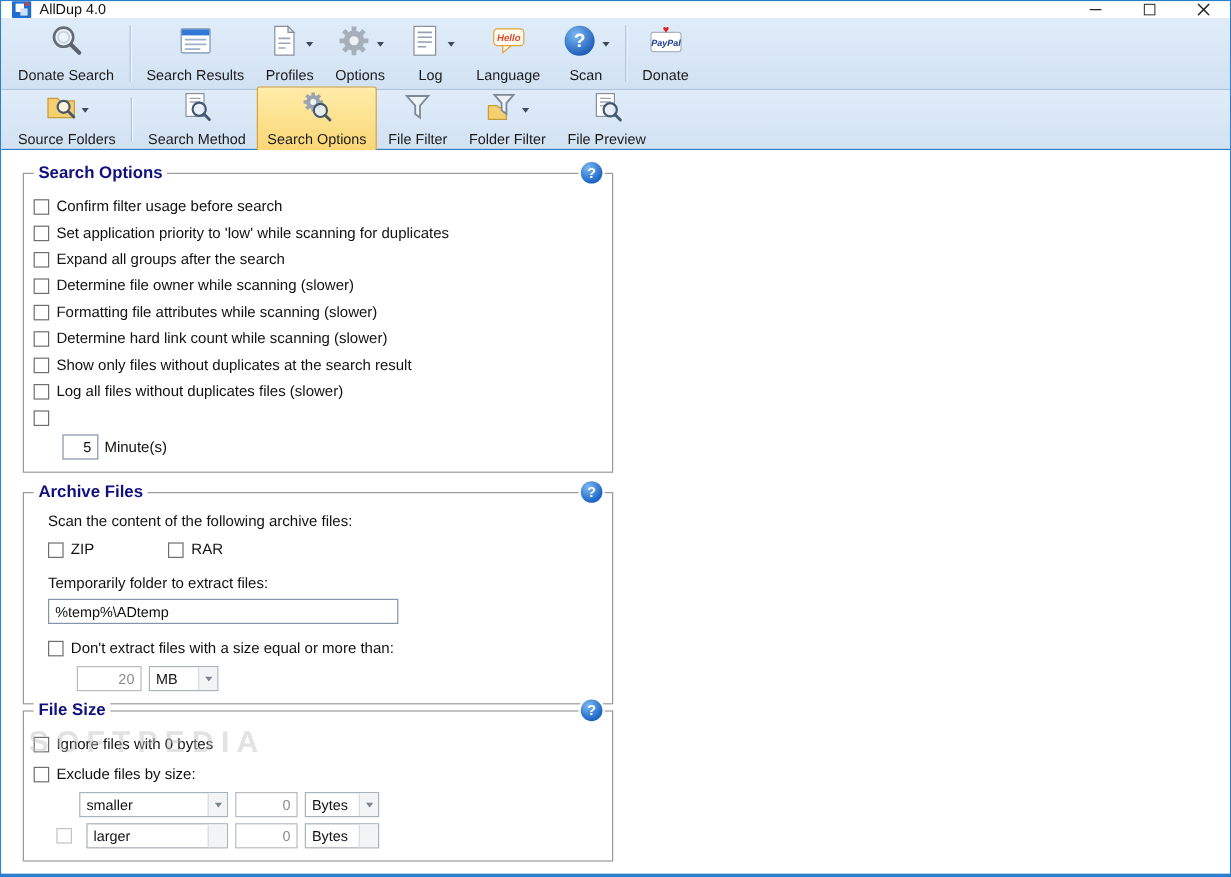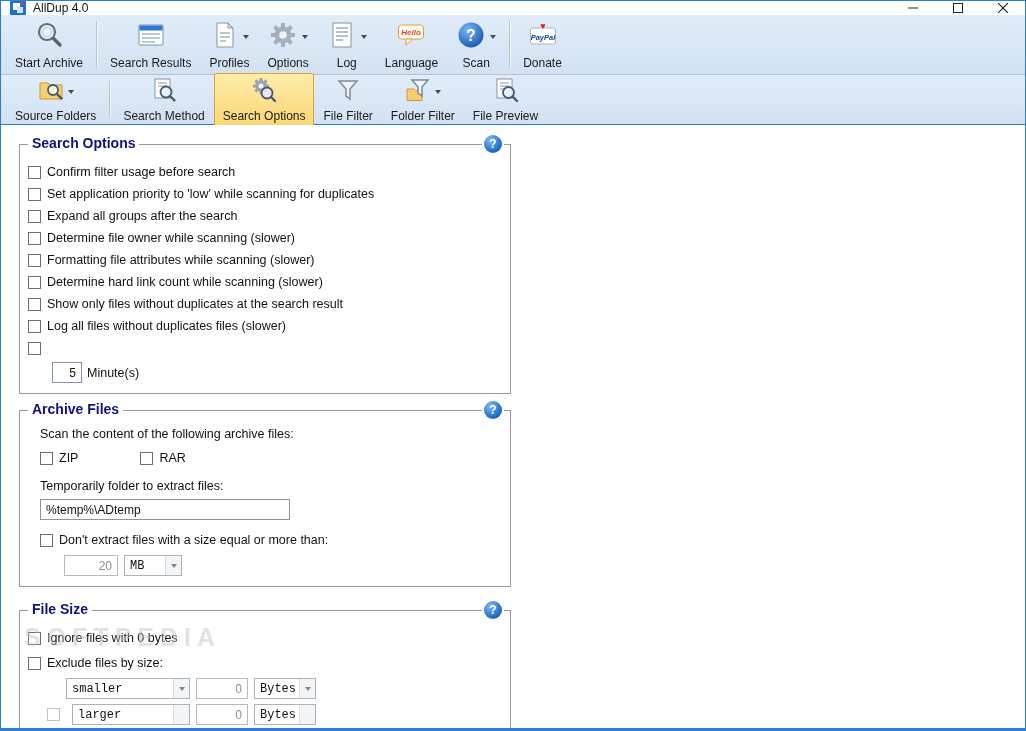--- a/index.html
+++ b/index.html
@@ -29,41 +29,41 @@
   .dd { width:0; height:0; border-left:3.5px solid transparent; border-right:3.5px solid transparent;
         border-top:4px solid #3c4c5c; margin-left:4px; }
   .tb-sep { width:1px; align-self:stretch; margin:4px 4px; background:#b0c5dc;
             box-shadow:1px 0 0 #f2f7fc; }
 
   
   .content { flex:1; background:#fff; padding:19px 0 0 18px; position:relative; overflow:hidden; }
   .groupbox { position:relative; width:492px; border:1px solid #9a9a9a;
               padding:16px 10px 10px 8px; background:#fff; }
   .gb1 { margin-bottom:16px; }
-  .gb2 { margin-bottom:23px;padding-left:20px; }
+  .gb2 { margin-bottom:5px;padding-left:20px; }
   .group-title { position:absolute; top:-10px; left:8px; background:#fff; padding:0 4px;
                  font-size:14px; font-weight:bold; color:#10107e; white-space:nowrap; }
   .help-icon { position:absolute; top:-10px; right:8px; width:18px; height:18px; border-radius:50%;
                background:radial-gradient(circle at 35% 28%, #7db9f2, #1c66c5 70%);
                color:#fff; font-weight:bold; font-size:12px; display:flex; align-items:center;
                justify-content:center; box-shadow:0 0 0 2px #fff; }
 
   .chk-row { display:flex; align-items:center; height:22px; font-size:12.5px; color:#111; }
   .checkbox { width:13px; height:13px; border:1px solid #6e6e6e; background:#fff; flex:none; margin-right:6px; }
   .checkbox.disabled { border-color:#c2c2c2; }
   .plain-label { font-size:12.5px; color:#111; }
 
   .textbox { display:flex; align-items:center; border:1px solid #8395a7; background:#fff;
              height:21px; padding:0 5px; font-size:12px; color:#111; }
   .textbox.right { justify-content:flex-end; }
   .textbox.disabled { color:#8d8d8d; border-color:#b7bbc0; }
 
   .combo { display:flex; align-items:center; border:1px solid #aab2ba; background:#fff;
            height:21px; font-size:12px; color:#111; }
-  .combo .combo-text { flex:1; padding:0 5px; white-space:nowrap; overflow:hidden;font-family:Liberation Mono, monospace; }
+  .combo .combo-text { flex:1; padding:0 5px; white-space:nowrap; overflow:hidden; }
   .combo .combo-arrow { width:16px; align-self:stretch; display:flex; align-items:center;
            justify-content:center; background:#f2f4f6; border-left:1px solid #d8dde2; }
   .combo .combo-arrow i { width:0; height:0; border-left:3.5px solid transparent;
            border-right:3.5px solid transparent; border-top:4px solid #7b8691; }
 
   .row { display:flex; align-items:center; }
   .watermark { position:absolute; left:4px; top:12px; font-size:25px; font-weight:bold;
                letter-spacing:6px; color:#bfbfbf; opacity:.45; pointer-events:none; white-space:nowrap; }
 </style>
 </head>
@@ -105,21 +105,21 @@
 
     <div class="tb-btn">
       <span class="tb-top">
           <span>
         <svg width="30" height="30" viewBox="0 0 30 30">
           <circle cx="13" cy="12" r="8" fill="#edf3fb" stroke="#666c73" stroke-width="2.2"></circle>
           <circle cx="13" cy="12" r="4.6" fill="none" stroke="#c6d4e4" stroke-width="1.6"></circle>
           <line x1="19.5" y1="18.5" x2="26" y2="25" stroke="#5c636b" stroke-width="3.4" stroke-linecap="round"></line>
         </svg></span>
         </span>
-      <span class="tb-label">Start Archive</span>
+      <span class="tb-label">Donate Search</span>
     </div>
 
     <div class="tb-sep"></div>
 
     <div class="tb-btn">
       <span class="tb-top">
           <span>
         <svg width="30" height="30" viewBox="0 0 30 30">
           <rect x="3" y="5" width="24" height="20" rx="1" fill="#fff" stroke="#7a92b0"></rect>
           <rect x="3.5" y="5.5" width="23" height="5" fill="#2f78d6"></rect>
@@ -375,21 +375,21 @@
           <span class="checkbox"></span>
           <span class="plain-label">ZIP</span>
         </div>
         <div class="chk-row">
           <span class="checkbox"></span>
           <span class="plain-label">RAR</span>
         </div>
       </div>
 
       <div class="plain-label" style="margin-top:10px; height:20px;">Temporarily folder to extract files:</div>
-      <div class="textbox" style="width:250px;">%temp%\ADtemp</div>
+      <div class="textbox" style="width:292px;">%temp%\ADtemp</div>
 
       <div class="chk-row" style="margin-top:9px;">
         <span class="checkbox"></span>
         <span class="plain-label">Don't extract files with a size equal or more than:</span>
       </div>
 
       <div class="row" style="margin:4px 0 0 24px;">
         <div class="textbox right disabled" style="width:54px;">20</div>
         <div class="combo" style="width:58px; margin-left:6px;">
           <span class="combo-text">MB</span>

